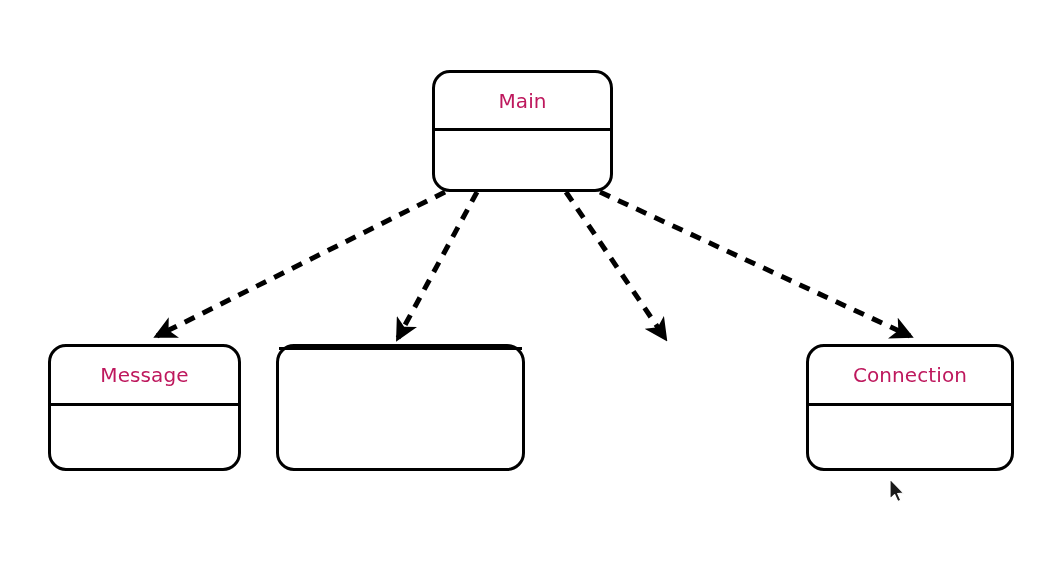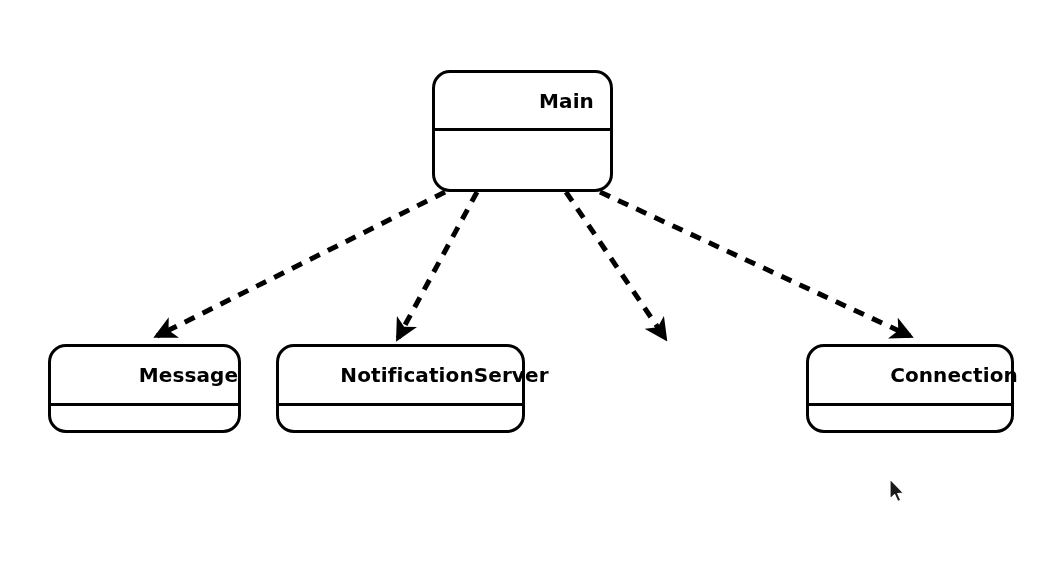--- a/index.html
+++ b/index.html
@@ -47,26 +47,25 @@
     display: flex;
     flex-direction: column;
   }
 
   .class-node-title {
     box-sizing: border-box;
     display: flex;
     align-items: center;
     justify-content: center;
     width: 100%;
-    color: #000000;
-    font-weight: bold;
+    color: #be185d;
+    font-weight: normal;
     letter-spacing: 0.1px;
     white-space: nowrap;
     user-select: none;
-    margin-left: 44px;
   }
 
   .class-node-divider {
     width: 100%;
     height: 0;
     border-top: 3px solid #000000;
     flex: 0 0 auto;
   }
 
   .class-node-body {
@@ -82,21 +81,21 @@
     height: 122px;
   }
   .node-root .class-node-title {
     height: 55px;
     font-size: 20px;
   }
 
   
   .node-leaf {
     top: 344px;
-    height: 89px;
+    height: 127px;
   }
   .node-leaf .class-node-title {
     height: 56px;
     font-size: 20px;
   }
 
   .node-leaf-0 { left: 48px;  width: 193px; }
   .node-leaf-1 { left: 276px; width: 249px; }
   .node-leaf-2 { left: 560px; width: 212px; }
   .node-leaf-3 { left: 806px; width: 208px; text-align: right; }
@@ -138,21 +137,20 @@
     <div class="class-node-body"></div>
   </div>
 
   <div class="class-node node-leaf node-leaf-0">
     <div class="class-node-title">Message</div>
     <div class="class-node-divider"></div>
     <div class="class-node-body"></div>
   </div>
 
   <div class="class-node node-leaf node-leaf-1">
-    <div class="class-node-title">NotificationServer</div>
     <div class="class-node-divider"></div>
     <div class="class-node-body"></div>
   </div>
 
 
   <div class="class-node node-leaf node-leaf-3">
     <div class="class-node-title">Connection</div>
     <div class="class-node-divider"></div>
     <div class="class-node-body"></div>
   </div>

